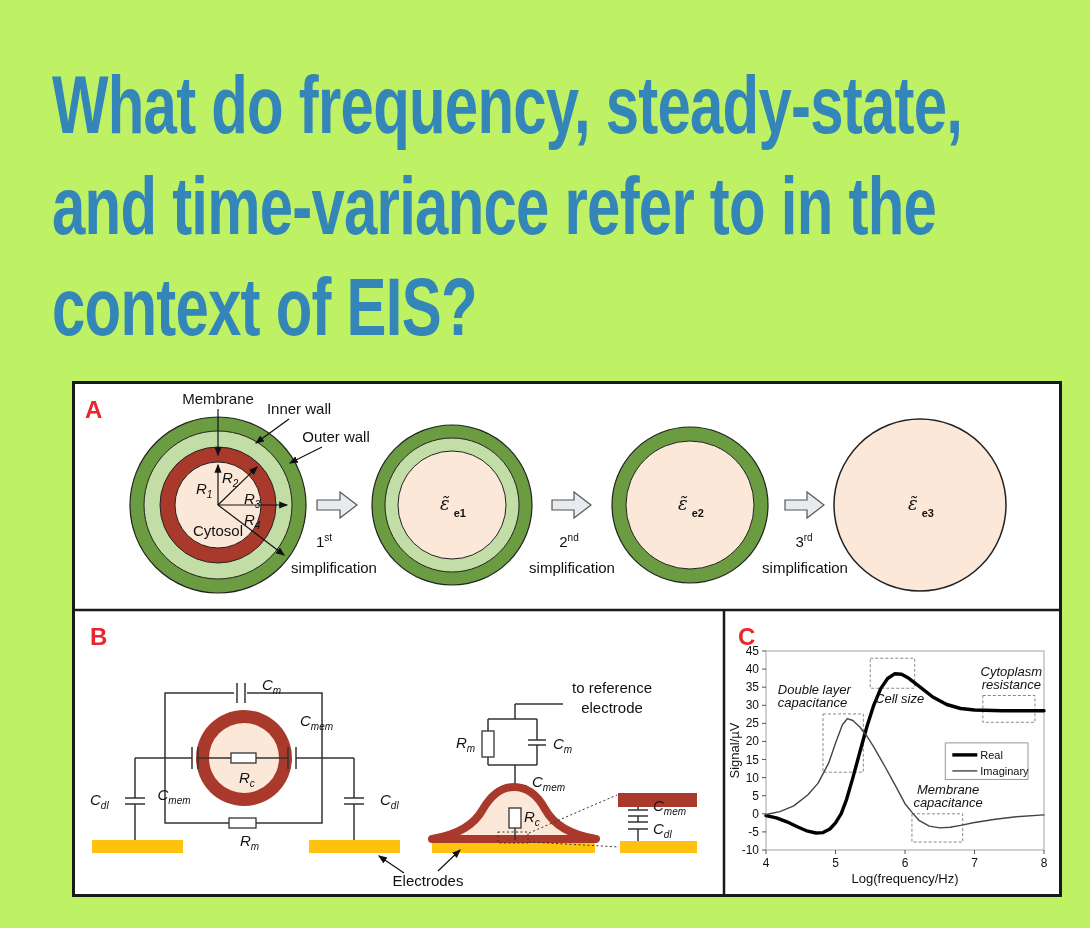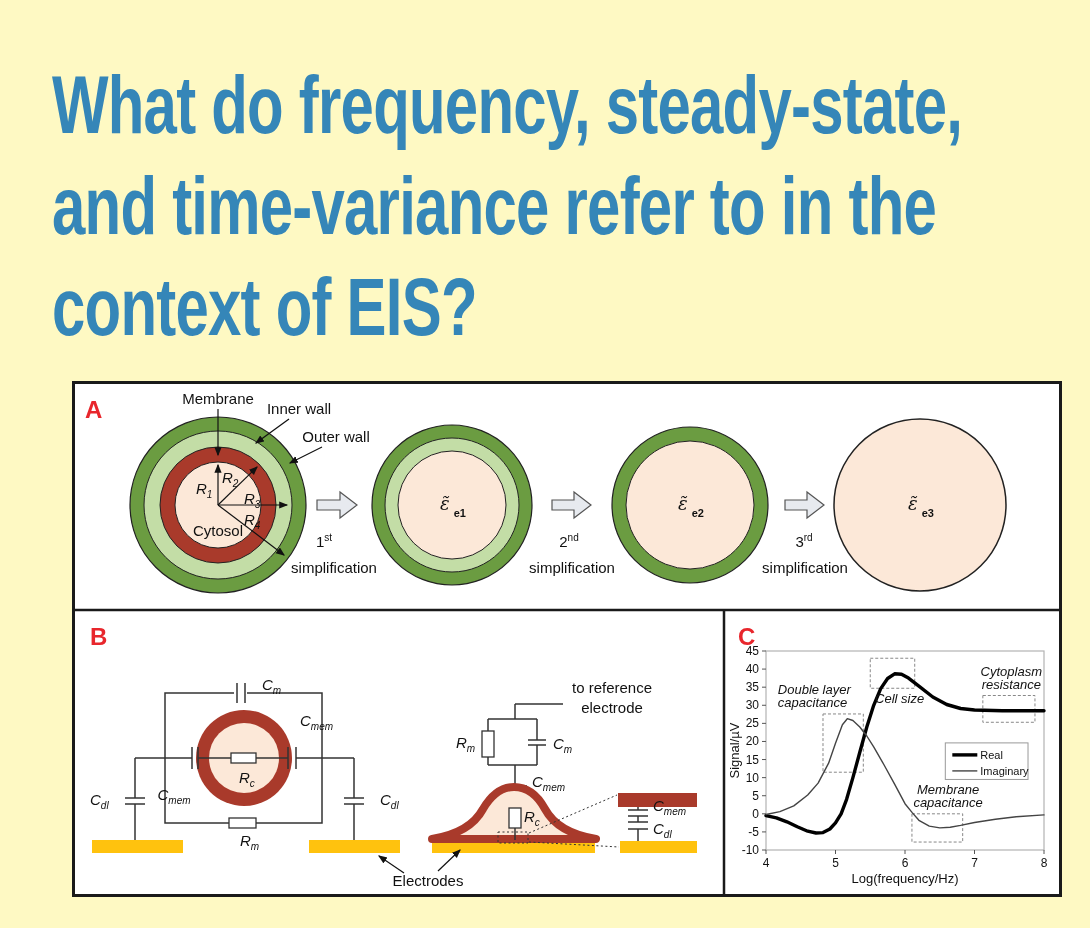--- a/index.html
+++ b/index.html
@@ -1,16 +1,16 @@
 <!DOCTYPE html>
 <html><head>
 <meta charset="utf-8">
 <style>
   html,body{margin:0;padding:0;background:#fff;}
-  .canvas{position:relative;width:1090px;height:928px;background:#fef9c3;overflow:hidden;
+  .canvas{position:relative;width:1090px;height:928px;background:#bef264;overflow:hidden;
           font-family:"Liberation Sans",sans-serif;}
   .title{position:absolute;left:52px;top:54px;color:#3586b8;font-weight:bold;
          font-size:82px;line-height:101px;letter-spacing:-1px;white-space:nowrap;
          transform:scaleX(0.73);transform-origin:0 0;}
   .figure{position:absolute;left:72px;top:381px;width:990px;height:516px;}
   svg text{fill:#111;}
   .lbl{font-size:15px;}
   .it{font-style:italic;}
   .panel-letter{font-size:24px;font-weight:bold;fill:#e8262c;}
   .wire{stroke:#333;stroke-width:1.5;fill:none;}

